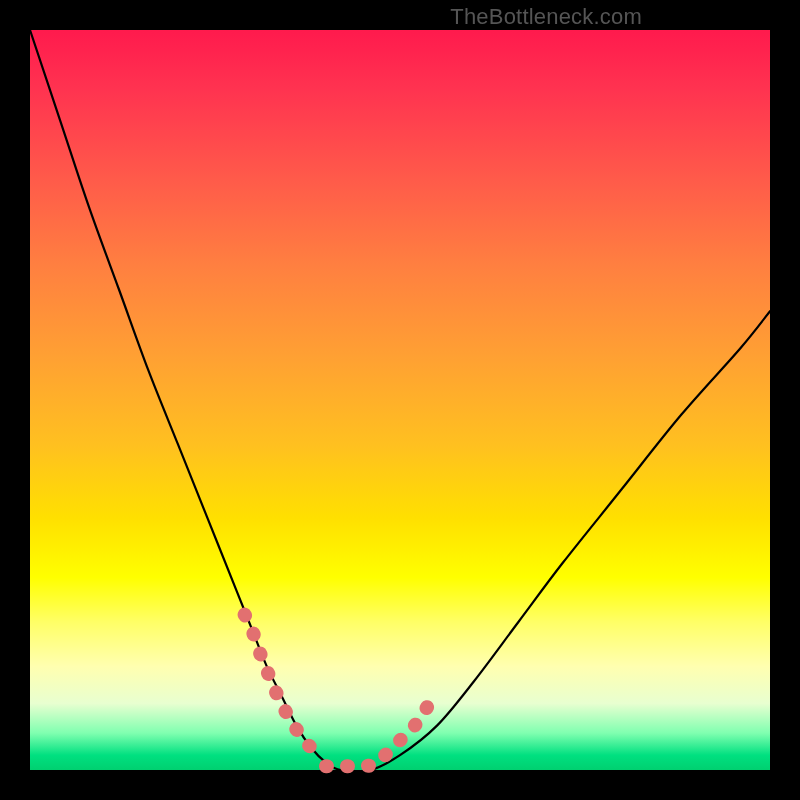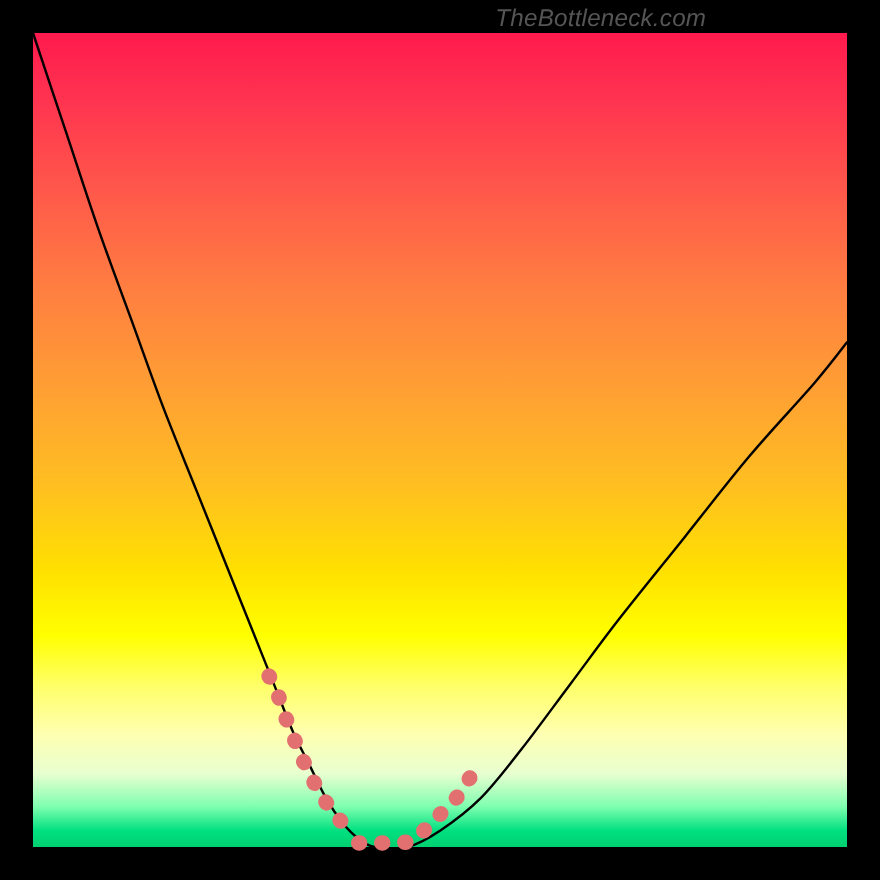--- a/index.html
+++ b/index.html
@@ -11,21 +11,20 @@
     overflow: hidden;
     font-family: Arial, Helvetica, sans-serif;
   }
   .frame {
     position: absolute;
     left: 0;
     top: 0;
     width: 656px;
     height: 800px;
     background: #000;
-    font-style: italic;
   }
   .plot {
     position: absolute;
     left: 30px;
     top: 30px;
     width: 740px;
     height: 740px;
     background: linear-gradient(to bottom,
       #ff1a4d 0%,
       #ff3350 8%,

